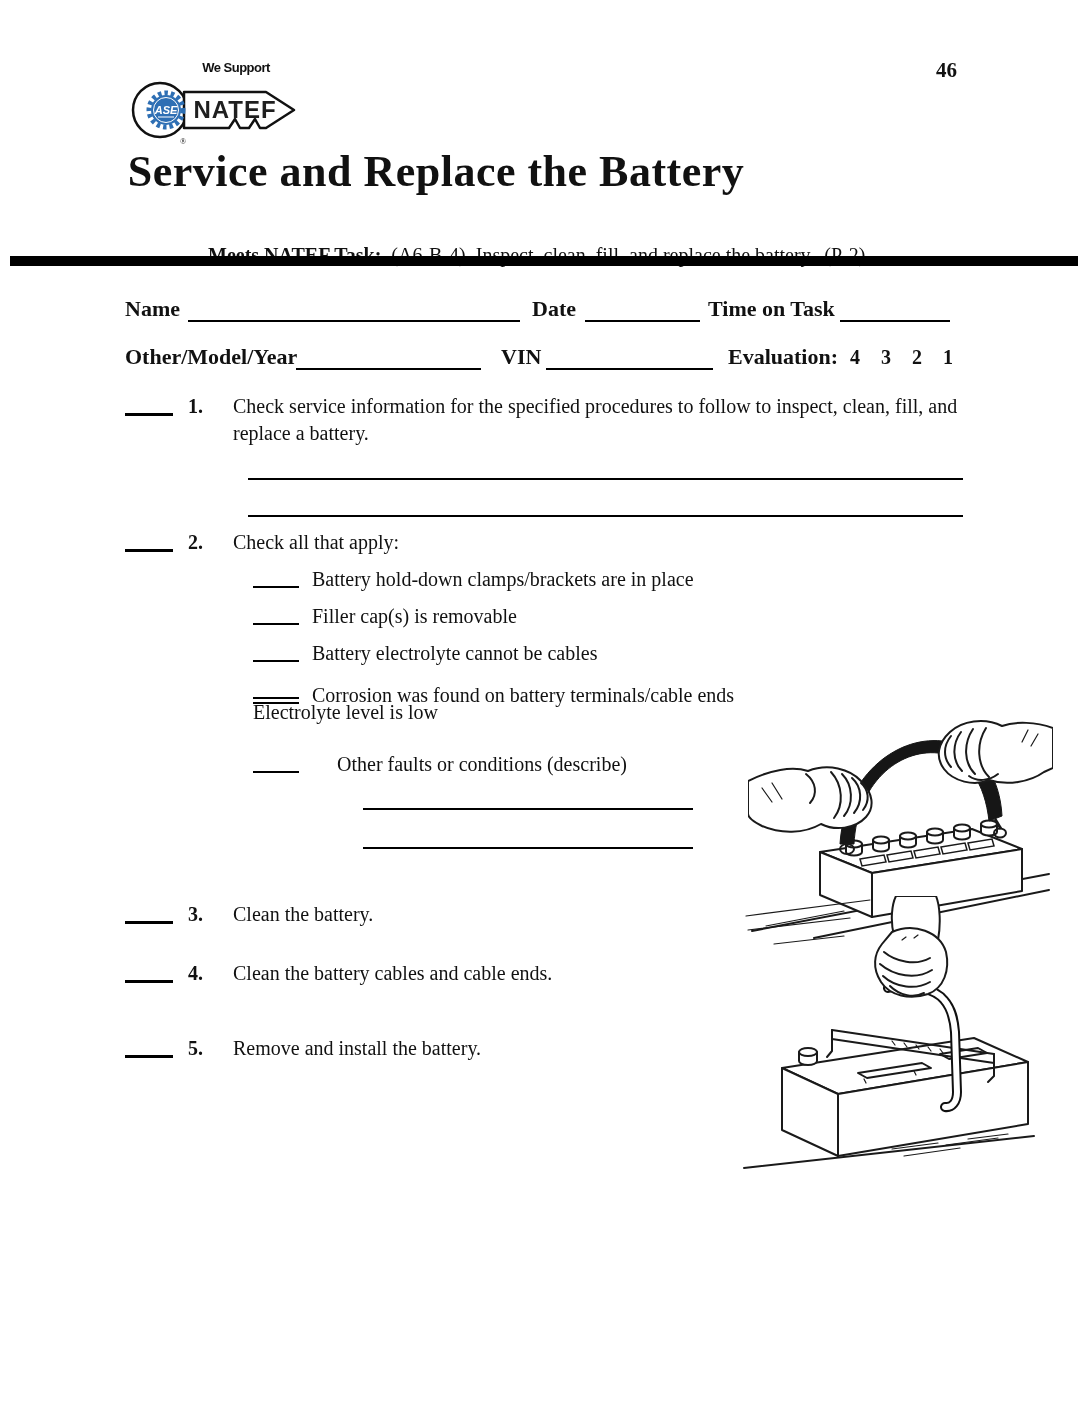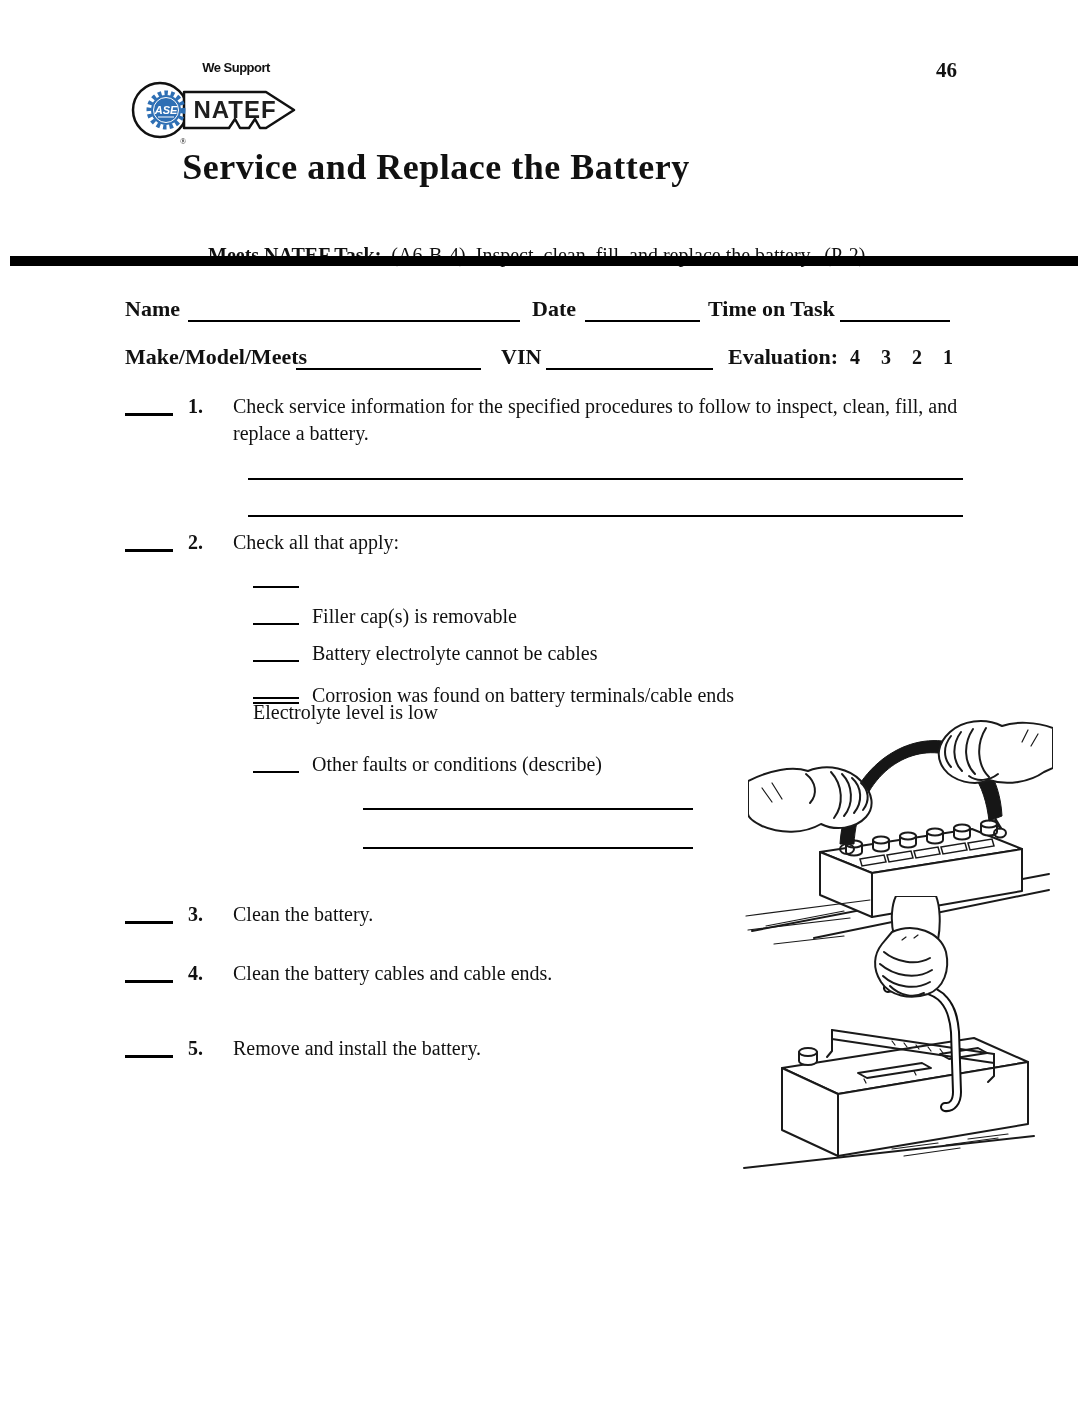--- a/index.html
+++ b/index.html
@@ -4,21 +4,21 @@
 <style>
   html,body{margin:0;padding:0;background:#e8e8e8;}
   .page{
     position:relative;width:1088px;height:1408px;background:#ffffff;
     font-family:"Liberation Serif", serif;color:#111;overflow:hidden;margin:0 auto;
   }
   .abs{position:absolute;}
   .lbl{font-weight:bold;font-size:22px;line-height:22px;}
   .fline{border-bottom:2px solid #000;height:22px;}
   .page-number{font-weight:bold;font-size:21px;}
-  .title{width:872px;text-align:center;font-size:36px;font-weight:bold;letter-spacing:.5px;}
+  .title{width:872px;text-align:center;font-size:44px;font-weight:bold;letter-spacing:.5px;}
   .taskline{font-size:20px;white-space:pre;}
   .taskline b{white-space:pre;}
   .rule{background:#000;}
   .step{display:flex;align-items:flex-start;}
   .stepline{width:48px;height:20px;border-bottom:3px solid #000;margin-right:15px;flex:none;}
   .stepnum{font-weight:bold;font-size:20px;line-height:27px;margin-right:10px;flex:none;}
   .steptext{font-size:20px;line-height:27px;width:750px;margin-left:20px;}
   .chk{display:flex;align-items:flex-start;left:253px;}
   .chkline{width:46px;height:20px;border-bottom:2px solid #000;margin-right:13px;flex:none;}
   .chktext{font-size:20px;line-height:26px;white-space:nowrap;}
@@ -66,21 +66,21 @@
 
   <div class="abs rule" style="left:10px;top:256px;width:1068px;height:10px;"></div>
 
   <span class="abs lbl" style="left:125px;top:298px;">Name</span>
   <div class="abs fline" style="left:188px;top:298px;width:332px;"></div>
   <span class="abs lbl" style="left:532px;top:298px;">Date</span>
   <div class="abs fline" style="left:585px;top:298px;width:115px;"></div>
   <span class="abs lbl" style="left:708px;top:298px;">Time on Task</span>
   <div class="abs fline" style="left:840px;top:298px;width:110px;"></div>
 
-  <span class="abs lbl" style="left:125px;top:346px;">Make/Model/Meets</span>
+  <span class="abs lbl" style="left:125px;top:346px;">Other/Model/Year</span>
   <div class="abs fline" style="left:296px;top:346px;width:185px;"></div>
   <span class="abs lbl" style="left:501px;top:346px;">VIN</span>
   <div class="abs fline" style="left:546px;top:346px;width:167px;"></div>
   <span class="abs lbl" style="left:728px;top:346px;">Evaluation:</span>
   <div class="abs evals" style="left:850px;top:346px;">
     <span>4</span>
     <span>3</span>
     <span>2</span>
     <span>1</span>
   </div>
@@ -94,38 +94,39 @@
   <div class="abs ansline" style="left:248px;top:493px;width:715px;height:22px;"></div>
 
   <div class="abs step" style="left:125px;top:529px;">
     <span class="stepline"></span>
     <span class="stepnum">2.</span>
     <span class="steptext">Check all that apply:</span>
   </div>
 
   <div class="abs chk" style="top:566px;">
     <span class="chkline"></span>
+    <span class="chktext">Battery hold-down clamps/brackets are in place</span>
   </div>
   <div class="abs chk" style="top:603px;">
     <span class="chkline"></span>
     <span class="chktext">Filler cap(s) is removable</span>
   </div>
   <div class="abs chk" style="top:640px;">
     <span class="chkline"></span>
     <span class="chktext">Battery electrolyte cannot be cables</span>
   </div>
   <div class="abs chk" style="top:677px;flex-direction:column;">
     <span class="chkline"></span>
     <span class="chktext">Electrolyte level is low</span>
   </div>
   <div class="abs chk" style="top:682px;justify-content:flex-end;">
     <span class="chkline"></span>
     <span class="chktext">Corrosion was found on battery terminals/cable ends</span>
   </div>
-  <div class="abs chk" style="top:751px;">
+  <div class="abs chk" style="top:751px;gap:25px;">
     <span class="chkline"></span>
     <span class="chktext">Other faults or conditions (describe)</span>
   </div>
 
   <div class="abs ansline" style="left:363px;top:786px;width:330px;height:22px;"></div>
   <div class="abs ansline" style="left:363px;top:825px;width:330px;height:22px;"></div>
 
   <div class="abs step" style="left:125px;top:901px;">
     <span class="stepline"></span>
     <span class="stepnum">3.</span>

